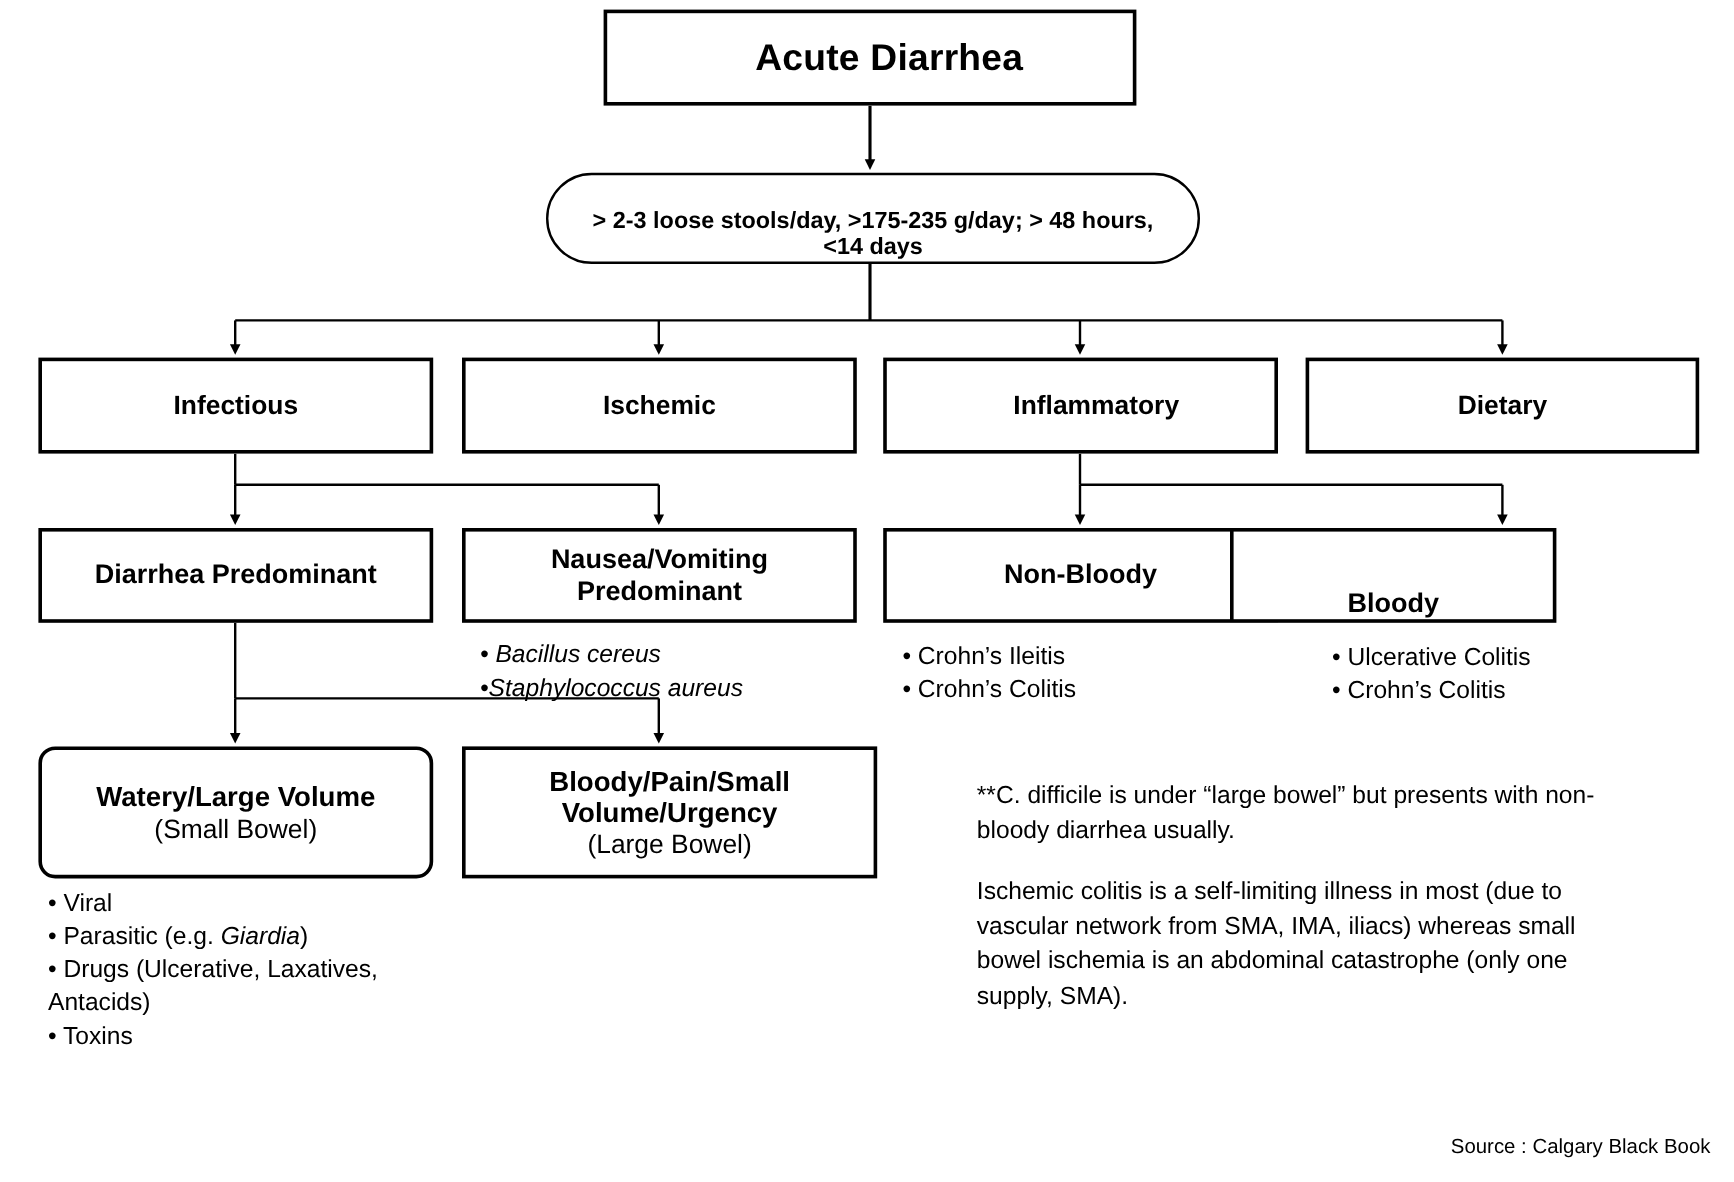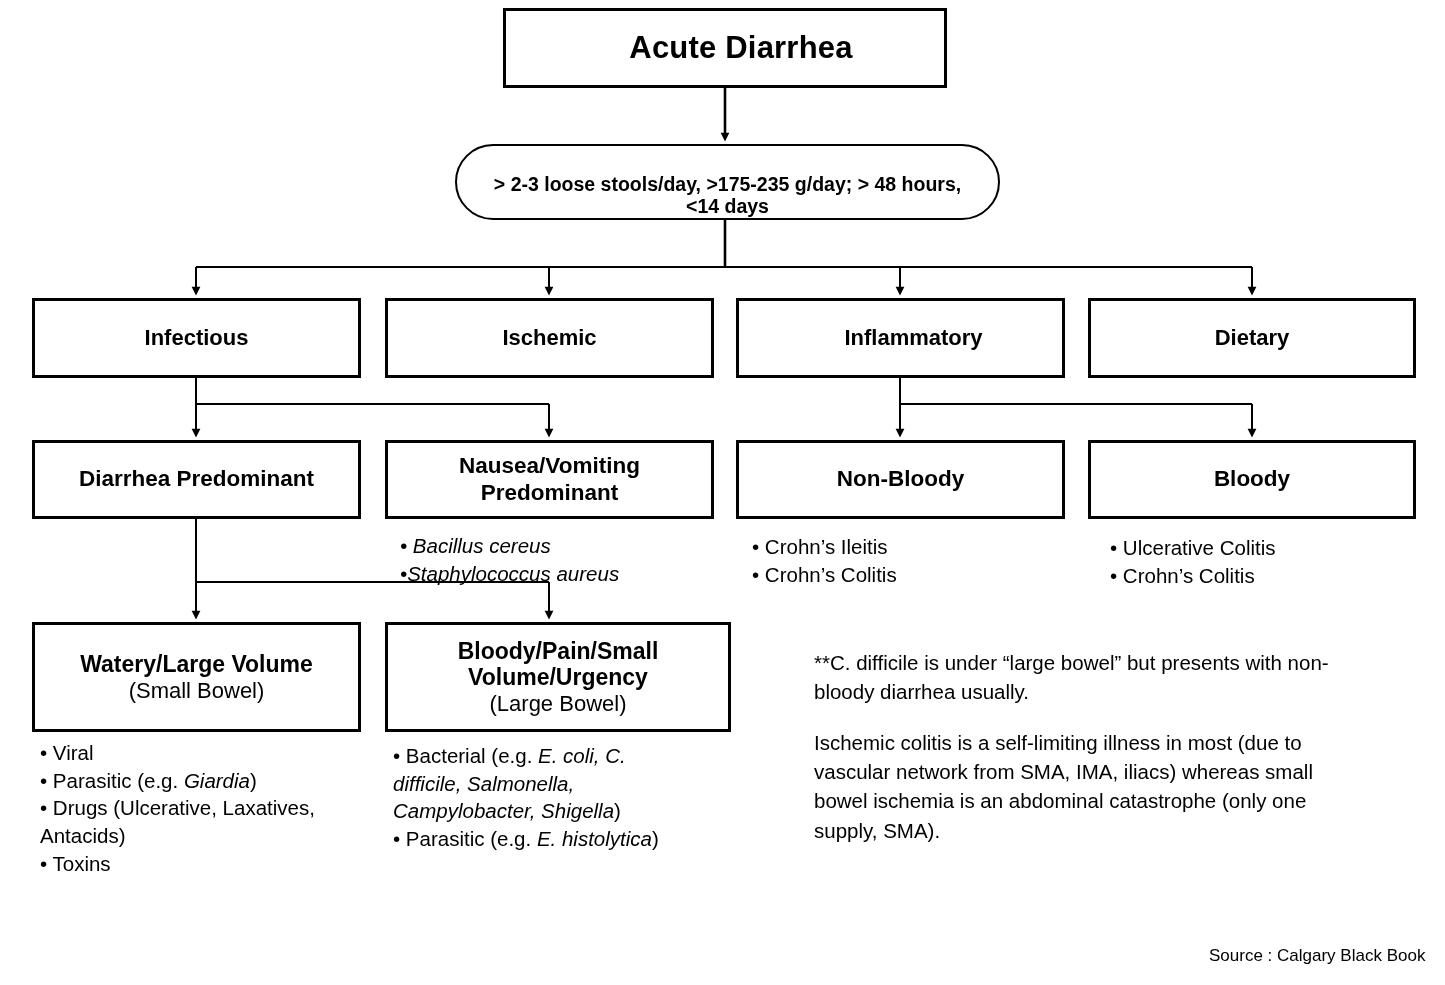--- a/index.html
+++ b/index.html
@@ -112,25 +112,25 @@
   <div class="node sub-node" style="left:32px;top:440px;width:329px;height:79px;">
     <span>Diarrhea Predominant</span>
   </div>
   <div class="node sub-node" style="left:385px;top:440px;width:329px;height:79px;">
     <span>Nausea/Vomiting</span>
     <span>Predominant</span>
   </div>
   <div class="node sub-node" style="left:736px;top:440px;width:329px;height:79px;">
     <span>Non-Bloody</span>
   </div>
-  <div class="node sub-node" style="left:1088px;top:440px;width:328px;height:79px;">
+  <div class="node sub-node" style="left:1025px;top:440px;width:272px;height:79px;justify-content:flex-end;">
     <span>Bloody</span>
   </div>
 
-  <div class="node leaf-node" style="left:32px;top:622px;width:329px;height:110px;">
+  <div class="node leaf-node" style="left:32px;top:622px;width:329px;height:110px;border-radius:14px;">
     <span>Watery/Large Volume</span>
     <span class="sub">(Small Bowel)</span>
   </div>
   <div class="node leaf-node" style="left:385px;top:622px;width:346px;height:110px;">
     <span>Bloody/Pain/Small</span>
     <span>Volume/Urgency</span>
     <span class="sub">(Large Bowel)</span>
   </div>
 
   <div class="bullets" style="left:400px;top:532px;width:320px;">
@@ -148,24 +148,20 @@
     <div class="li">• Crohn’s Colitis</div>
   </div>
 
   <div class="bullets" style="left:40px;top:739px;width:325px;">
     <div class="li"><span>• Viral</span></div>
     <div class="li"><span>• Parasitic (e.g. </span><span class="it">Giardia</span><span>)</span></div>
     <div class="li"><span>• Drugs (Ulcerative, Laxatives, Antacids)</span></div>
     <div class="li"><span>• Toxins</span></div>
   </div>
 
-  <div class="bullets" style="left:393px;top:742px;width:300px;">
-    <div class="li"><span>• Bacterial (e.g. </span><span class="it">E. coli, C. difficile, Salmonella, Campylobacter, Shigella</span><span>)</span></div>
-    <div class="li"><span>• Parasitic (e.g. </span><span class="it">E. histolytica</span><span>)</span></div>
-  </div>
 
   <div class="note" style="left:814px;top:648px;width:520px;">
     <p>**C. difficile is under “large bowel” but presents with non-bloody diarrhea usually.</p>
     <div class="gap"></div>
     <p>Ischemic colitis is a self-limiting illness in most (due to vascular network from SMA, IMA, iliacs) whereas small bowel ischemia is an abdominal catastrophe (only one supply, SMA).</p>
   </div>
 
   <div class="source" style="left:1209px;top:946px;">
     <span>Source : Calgary Black Book</span>
   </div>

